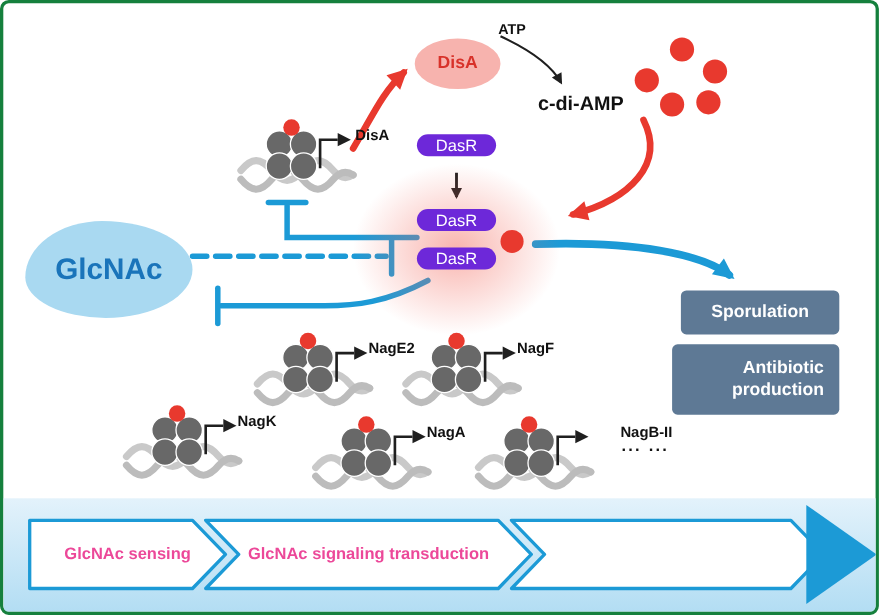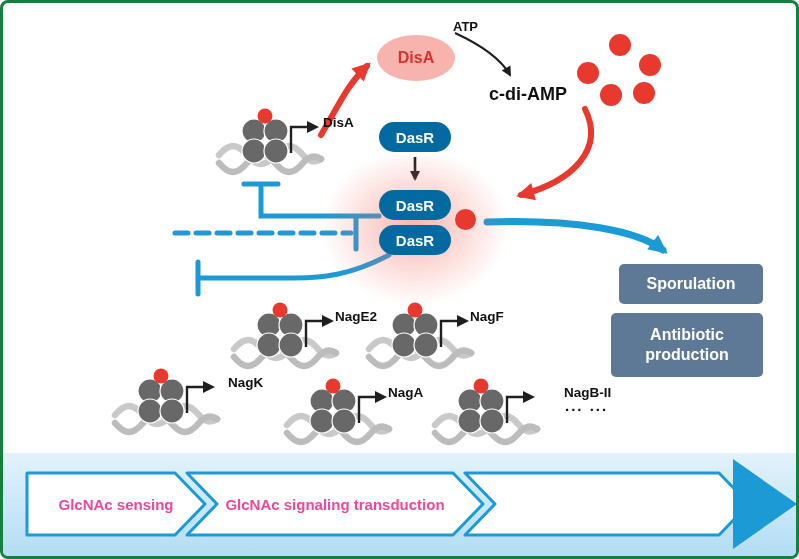--- a/index.html
+++ b/index.html
@@ -9,42 +9,42 @@
   }
   .layer{position:absolute;left:0;top:0;}
   .abs{position:absolute;}
   .lbl{position:absolute;color:#111;font-weight:700;white-space:nowrap;}
   .enzyme{
     position:absolute;left:374px;top:32px;width:78px;height:46px;border-radius:50%;
     background:#f7b3ae;color:#d8322a;font-weight:700;font-size:16px;
     display:flex;align-items:center;justify-content:center;
   }
   .dasr{
-    position:absolute;width:72px;height:30px;border-radius:15px;background:#0369a1;
-    color:#ffffff;font-weight:700;font-size:15px;
+    position:absolute;width:72px;height:20px;border-radius:15px;background:#6d28d9;
+    color:#ffffff;font-weight:400;font-size:15px;
     display:flex;align-items:center;justify-content:center;
   }
   .glow{
     position:absolute;left:318px;top:146px;width:188px;height:156px;
     background:radial-gradient(closest-side,rgba(243,106,94,0.50),rgba(243,106,94,0.0));
   }
   .reddot{
     position:absolute;left:452px;top:206px;width:21px;height:21px;border-radius:50%;
     background:#e8392e;
   }
   .glcnac{
     position:absolute;left:20px;top:198px;width:152px;height:88px;
     background:#a9d9f1;border-radius:46% 54% 52% 48% / 58% 50% 50% 42%;
     color:#1a74ba;font-weight:700;font-size:27px;
     display:flex;align-items:center;justify-content:center;
   }
   .outcome{
     position:absolute;background:#5e7995;color:#ffffff;font-weight:700;font-size:16px;
     border-radius:5px;display:flex;align-items:center;justify-content:center;
-    text-align:center;line-height:1.25;
+    text-align:right;line-height:1.25;
   }
   .stage{
     position:absolute;top:501px;transform:translate(-50%,-50%);
     color:#ec4899;font-weight:700;font-size:15px;white-space:nowrap;
   }
   .gene-label{font-size:13.5px;}
   .atp{font-size:13px;font-weight:600;}
   .cdamp{font-size:18px;}
   .dots-more{font-size:15px;letter-spacing:2px;}
 </style>
@@ -132,25 +132,28 @@
     <span>DasR</span>
   </div>
   <div class="dasr" style="left:376px;top:187px;">
     <span>DasR</span>
   </div>
   <div class="dasr" style="left:376px;top:222px;">
     <span>DasR</span>
   </div>
   <div class="reddot"></div>
 
+  <div class="glcnac">
+    <span>GlcNAc</span>
+  </div>
 
   <span class="lbl gene-label" style="left:320px;top:112px;">DisA</span>
   <span class="lbl gene-label" style="left:332px;top:306px;">NagE2</span>
   <span class="lbl gene-label" style="left:467px;top:306px;text-align:right;">NagF</span>
-  <span class="lbl gene-label" style="left:213px;top:372px;margin-left:12px;">NagK</span>
+  <span class="lbl gene-label" style="left:213px;top:372px;">NagK</span>
   <span class="lbl gene-label" style="left:385px;top:382px;">NagA</span>
   <span class="lbl gene-label" style="left:561px;top:382px;">NagB-II</span>
   <span class="lbl dots-more" style="left:562px;top:394px;">... ...</span>
 
   <div class="outcome" style="left:616px;top:261px;width:144px;height:40px;">
     <span>Sporulation</span>
   </div>
   <div class="outcome" style="left:608px;top:310px;width:152px;height:64px;padding:12px 14px;box-sizing:border-box;">
     <span>Antibiotic production</span>
   </div>

